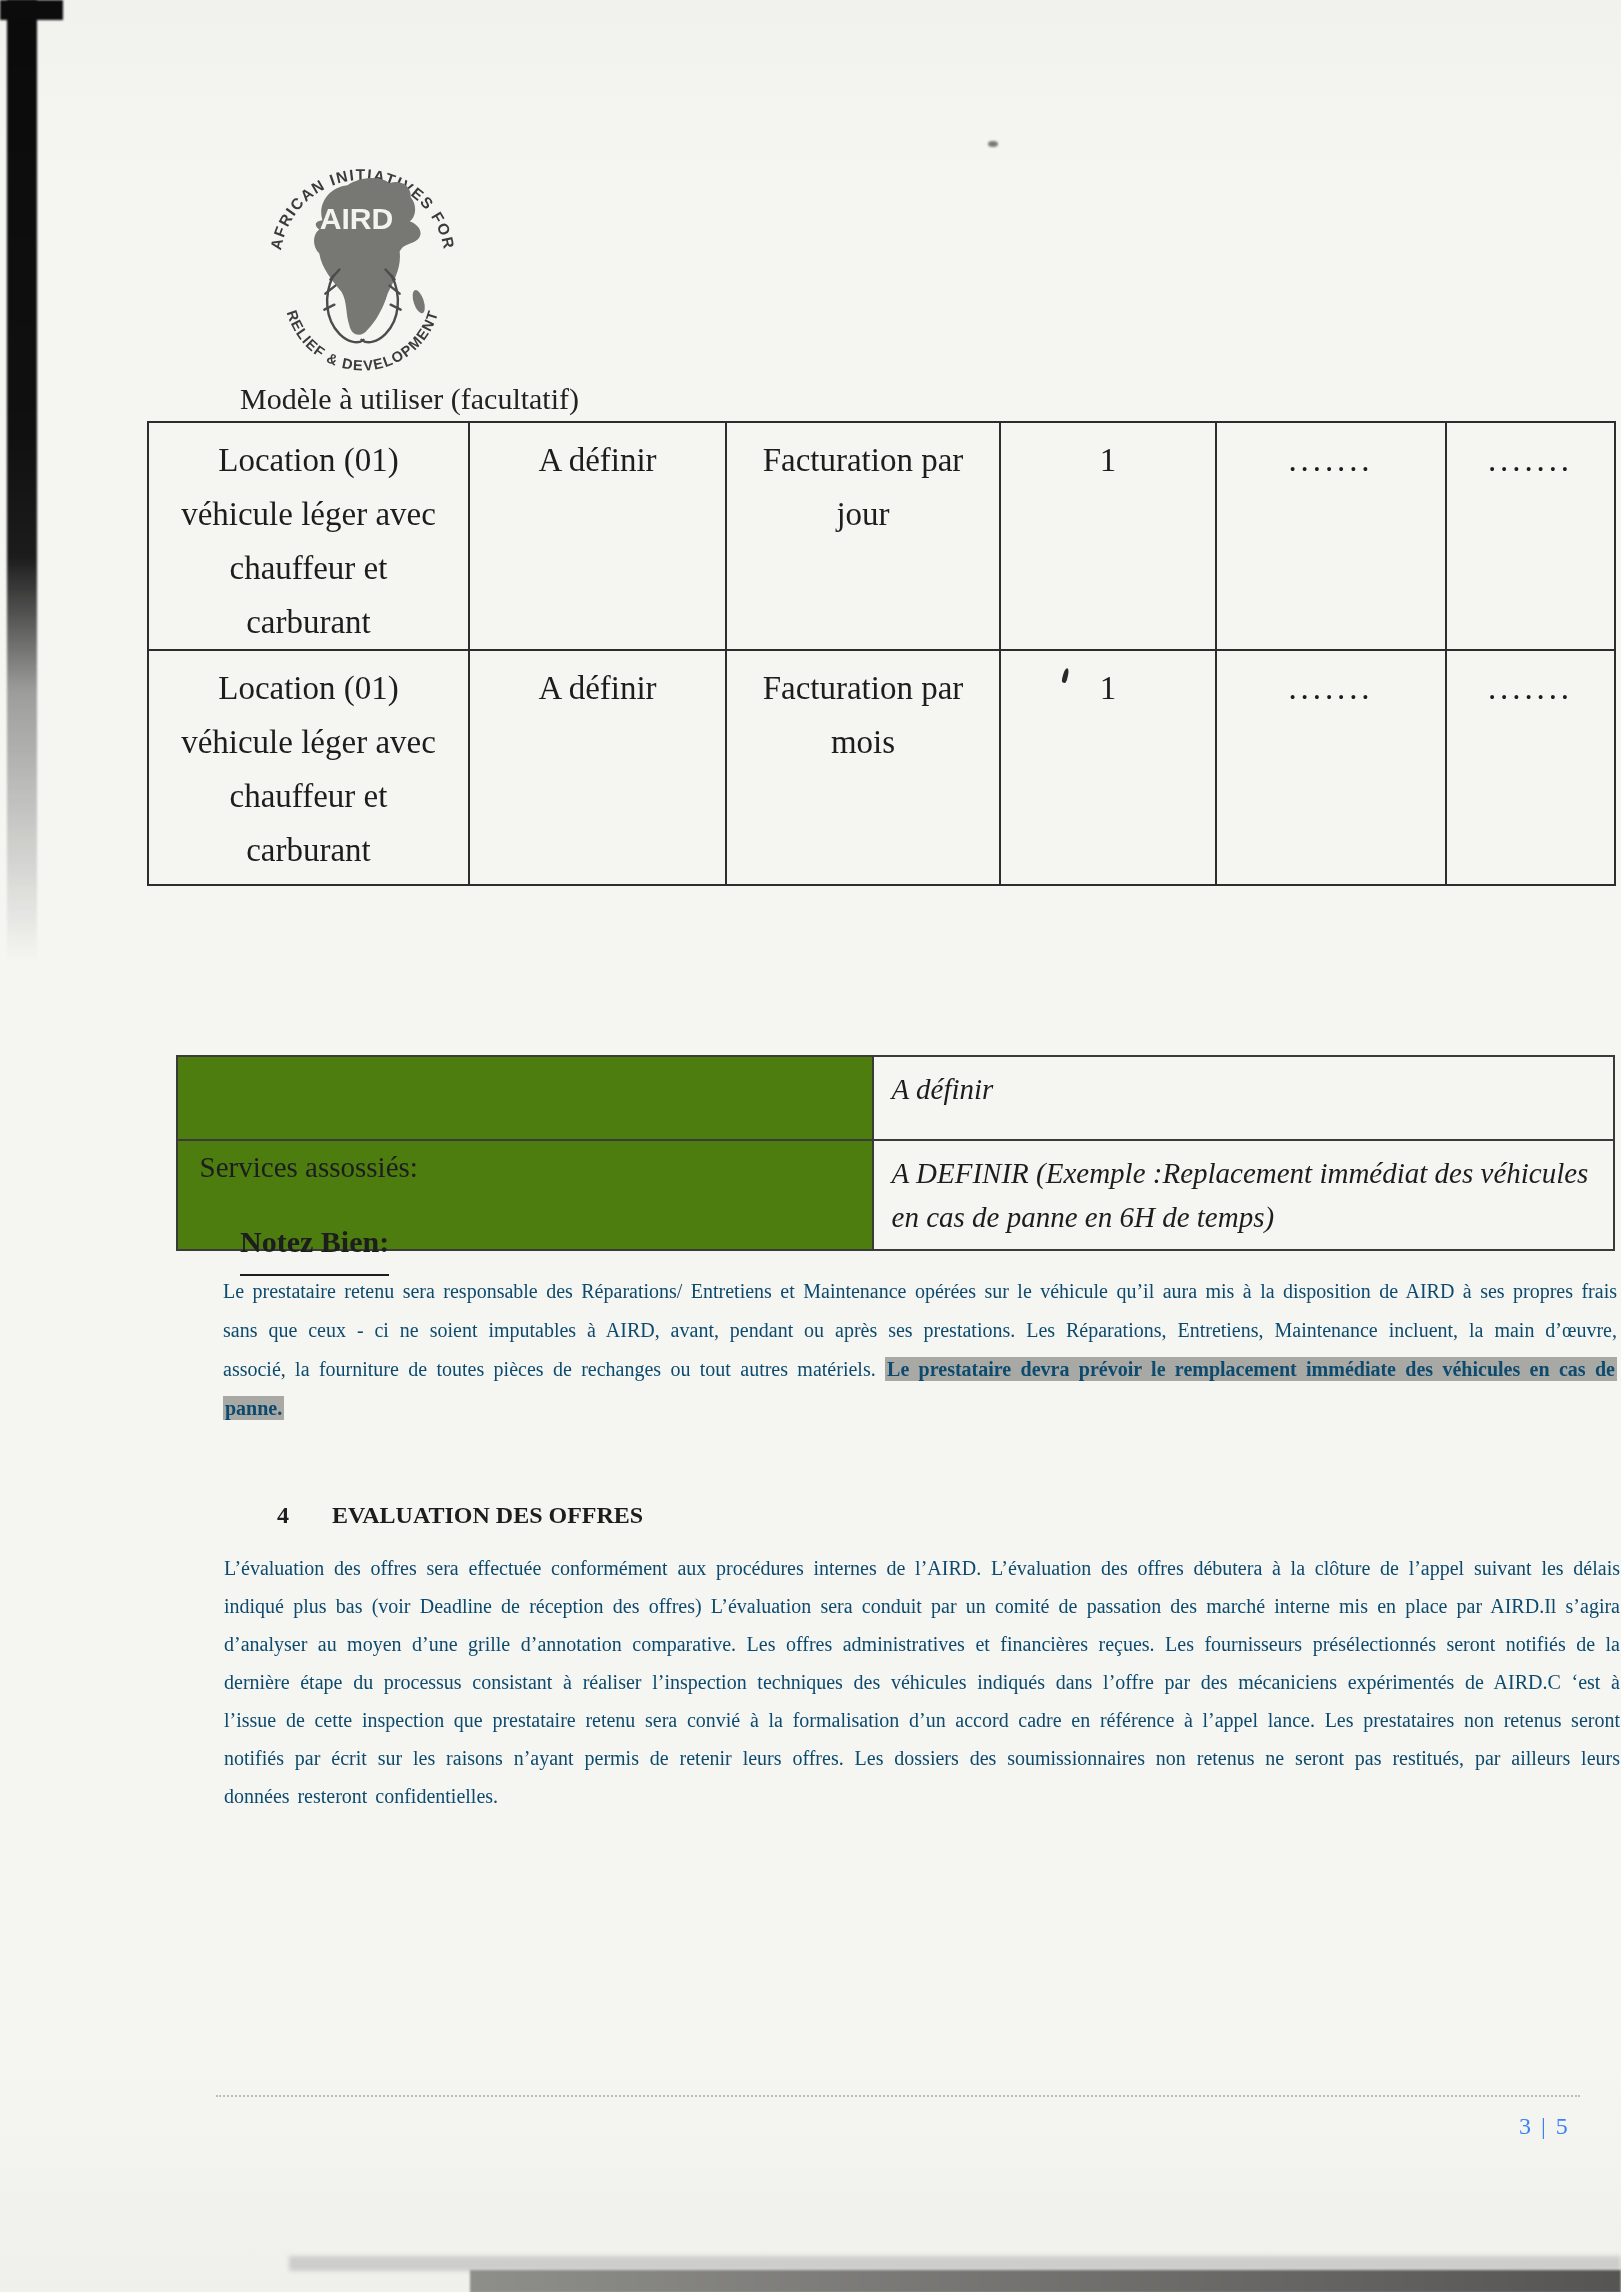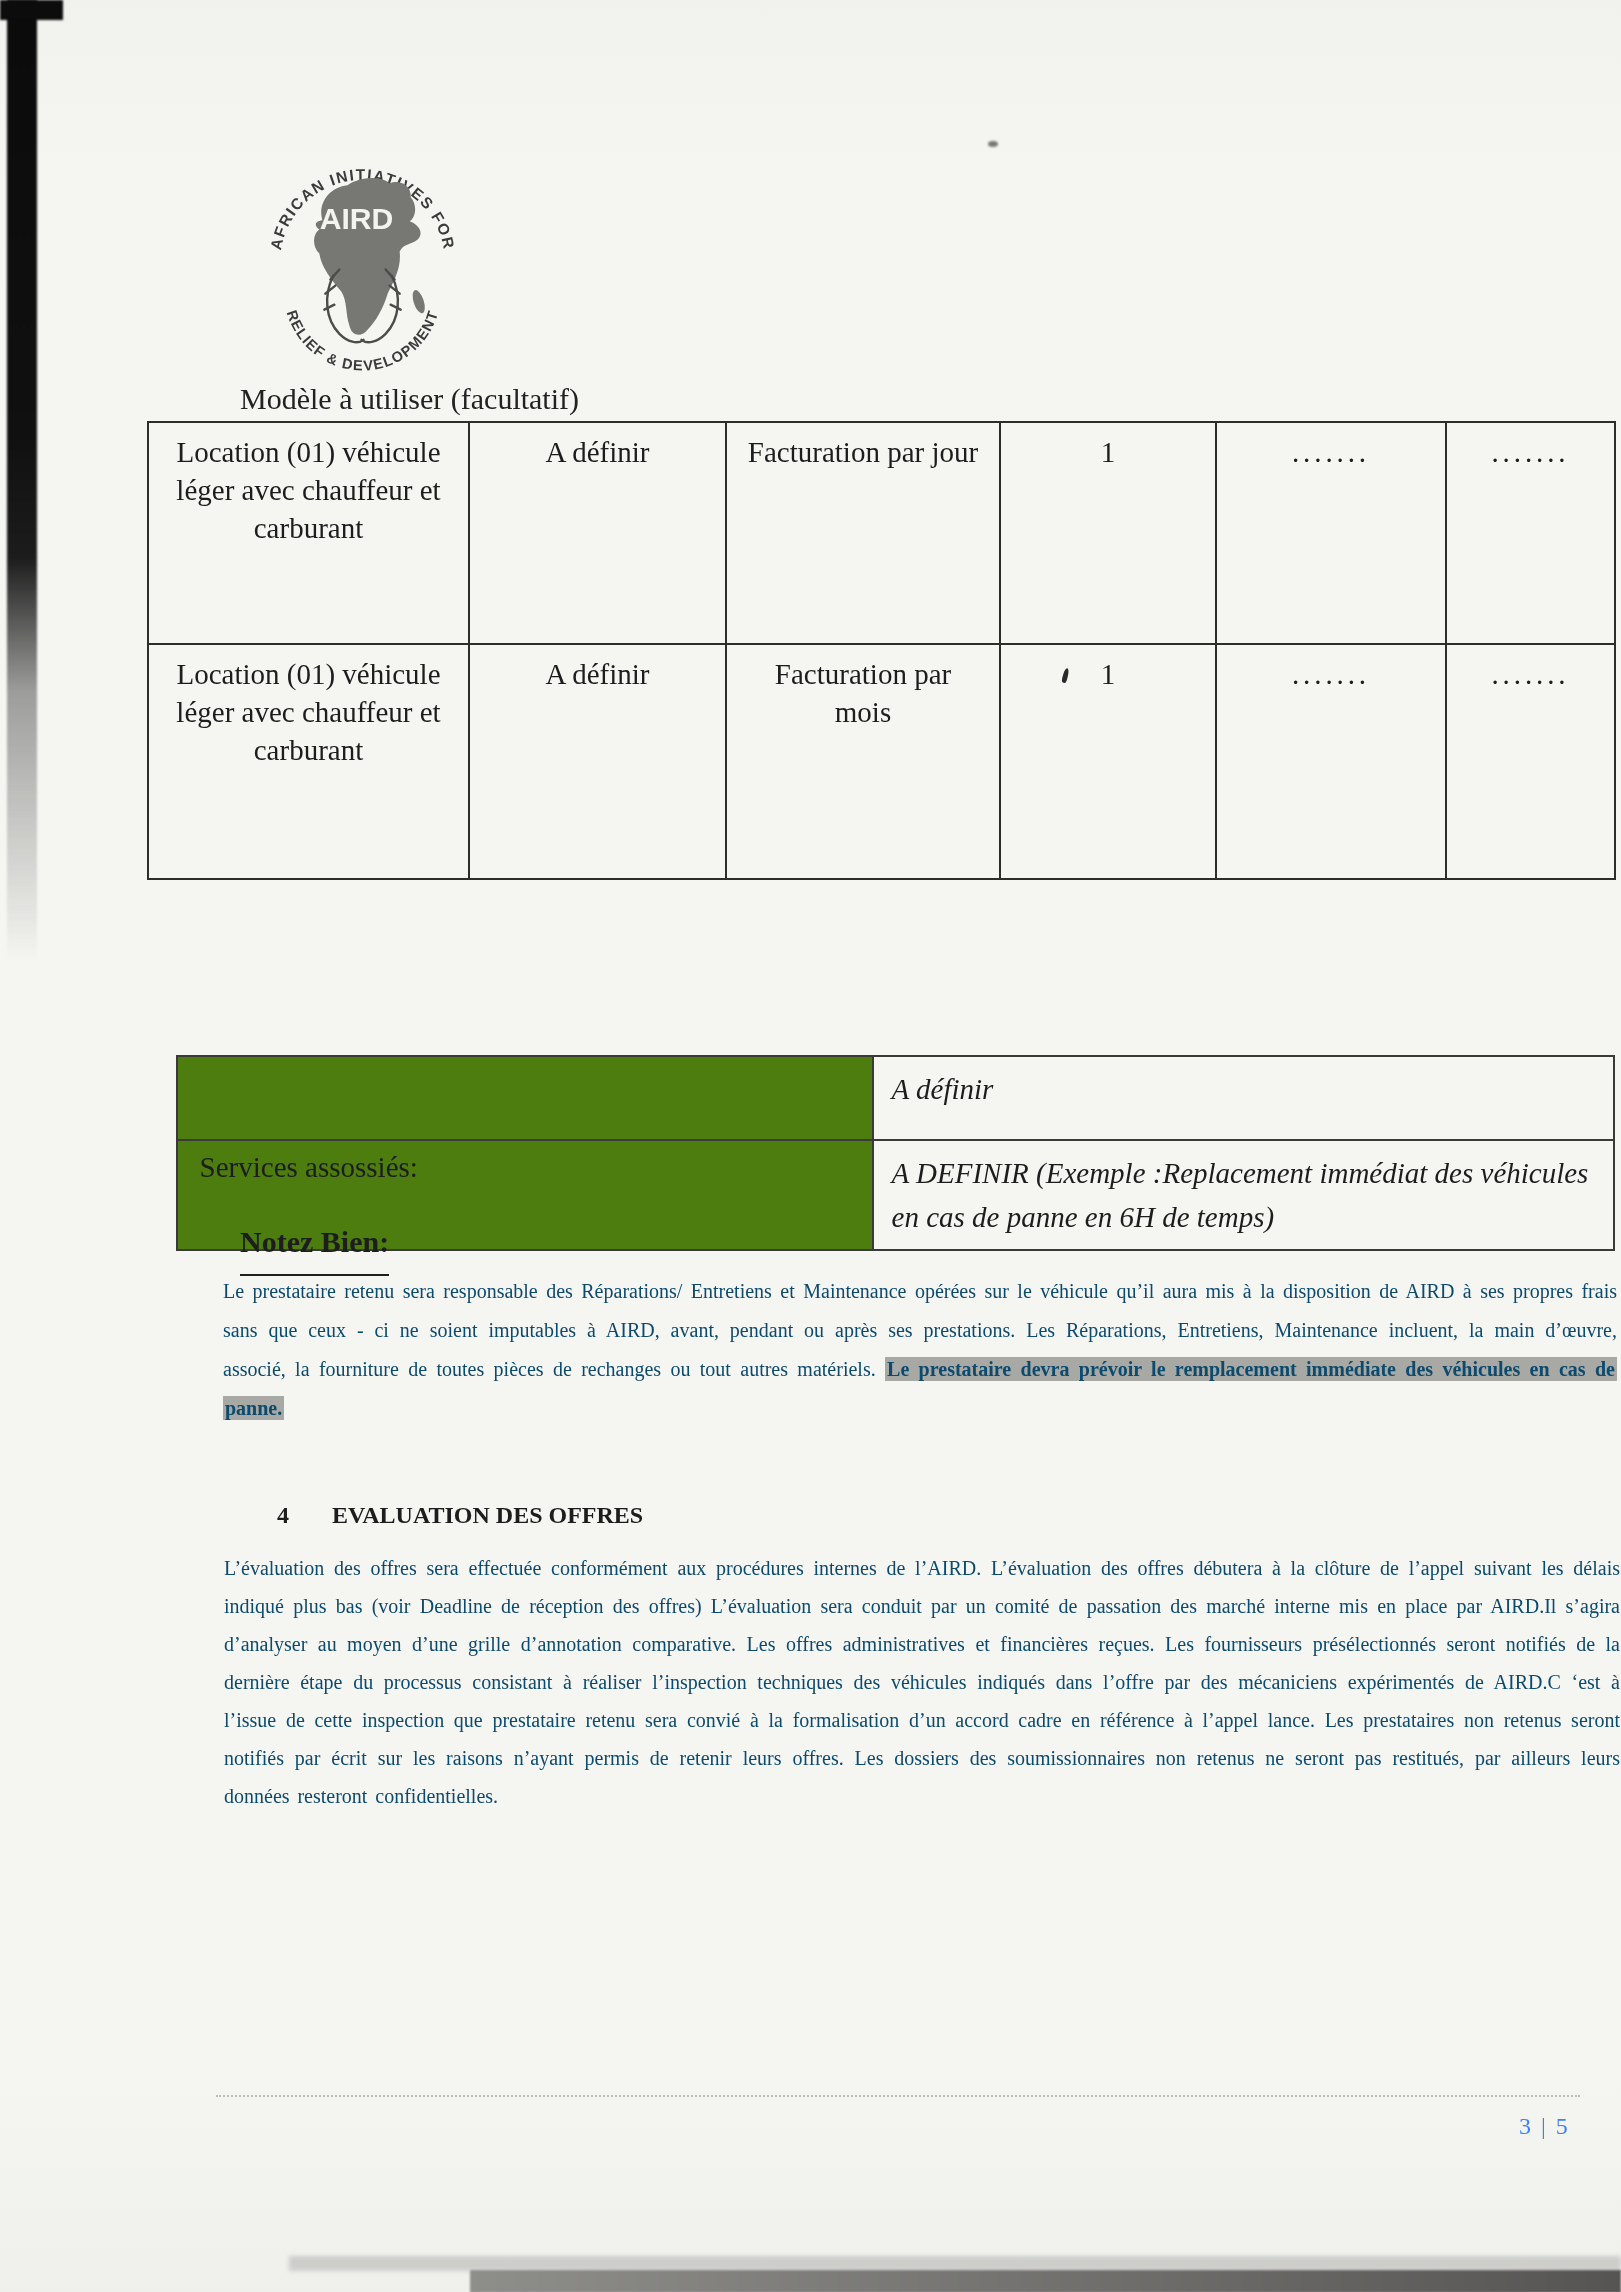--- a/index.html
+++ b/index.html
@@ -33,21 +33,21 @@
 
   
   #model-label { left:240px; top:382px; font-size:30px; color:#222; }
 
   
   #pricing-table { position:absolute; left:147px; top:421px; width:1467px;
     border-collapse:collapse; table-layout:fixed; }
   #pricing-table th, #pricing-table td { border:2.9px solid #2d2d2b; vertical-align:top; text-align:center; }
   #pricing-table th { background:#d3d3d0; font-weight:bold; font-size:29px; line-height:54px; padding:3.9px 23.5px 3.9px; height:111px; }
   #pricing-table th.tight { padding:3.9px 3.9px; }
-  #pricing-table td { font-size:29px; line-height:38px; padding:9.8px 17.6px 0;border-radius:18px; }
+  #pricing-table td { font-size:33px; line-height:54px; padding:9.8px 17.6px 0;border-radius:18px; }
   #pricing-table tr.r1 td { height:222px; }
   #pricing-table tr.r2 td { height:235px; }
   .dots { letter-spacing:3.9px; }
 
   
   #services-table { position:absolute; left:176px; top:1055px; width:1437px;
     border-collapse:collapse; table-layout:fixed; }
   #services-table td { border:2.9px solid #3a3a38; font-size:29px; vertical-align:top; text-align:left; }
   #services-table td.shaded { background:#4d7c0f; padding:9.8px 21.6px; }
   #services-table td.value { font-style:italic; padding:9.8px 17.6px; line-height:44px; }

